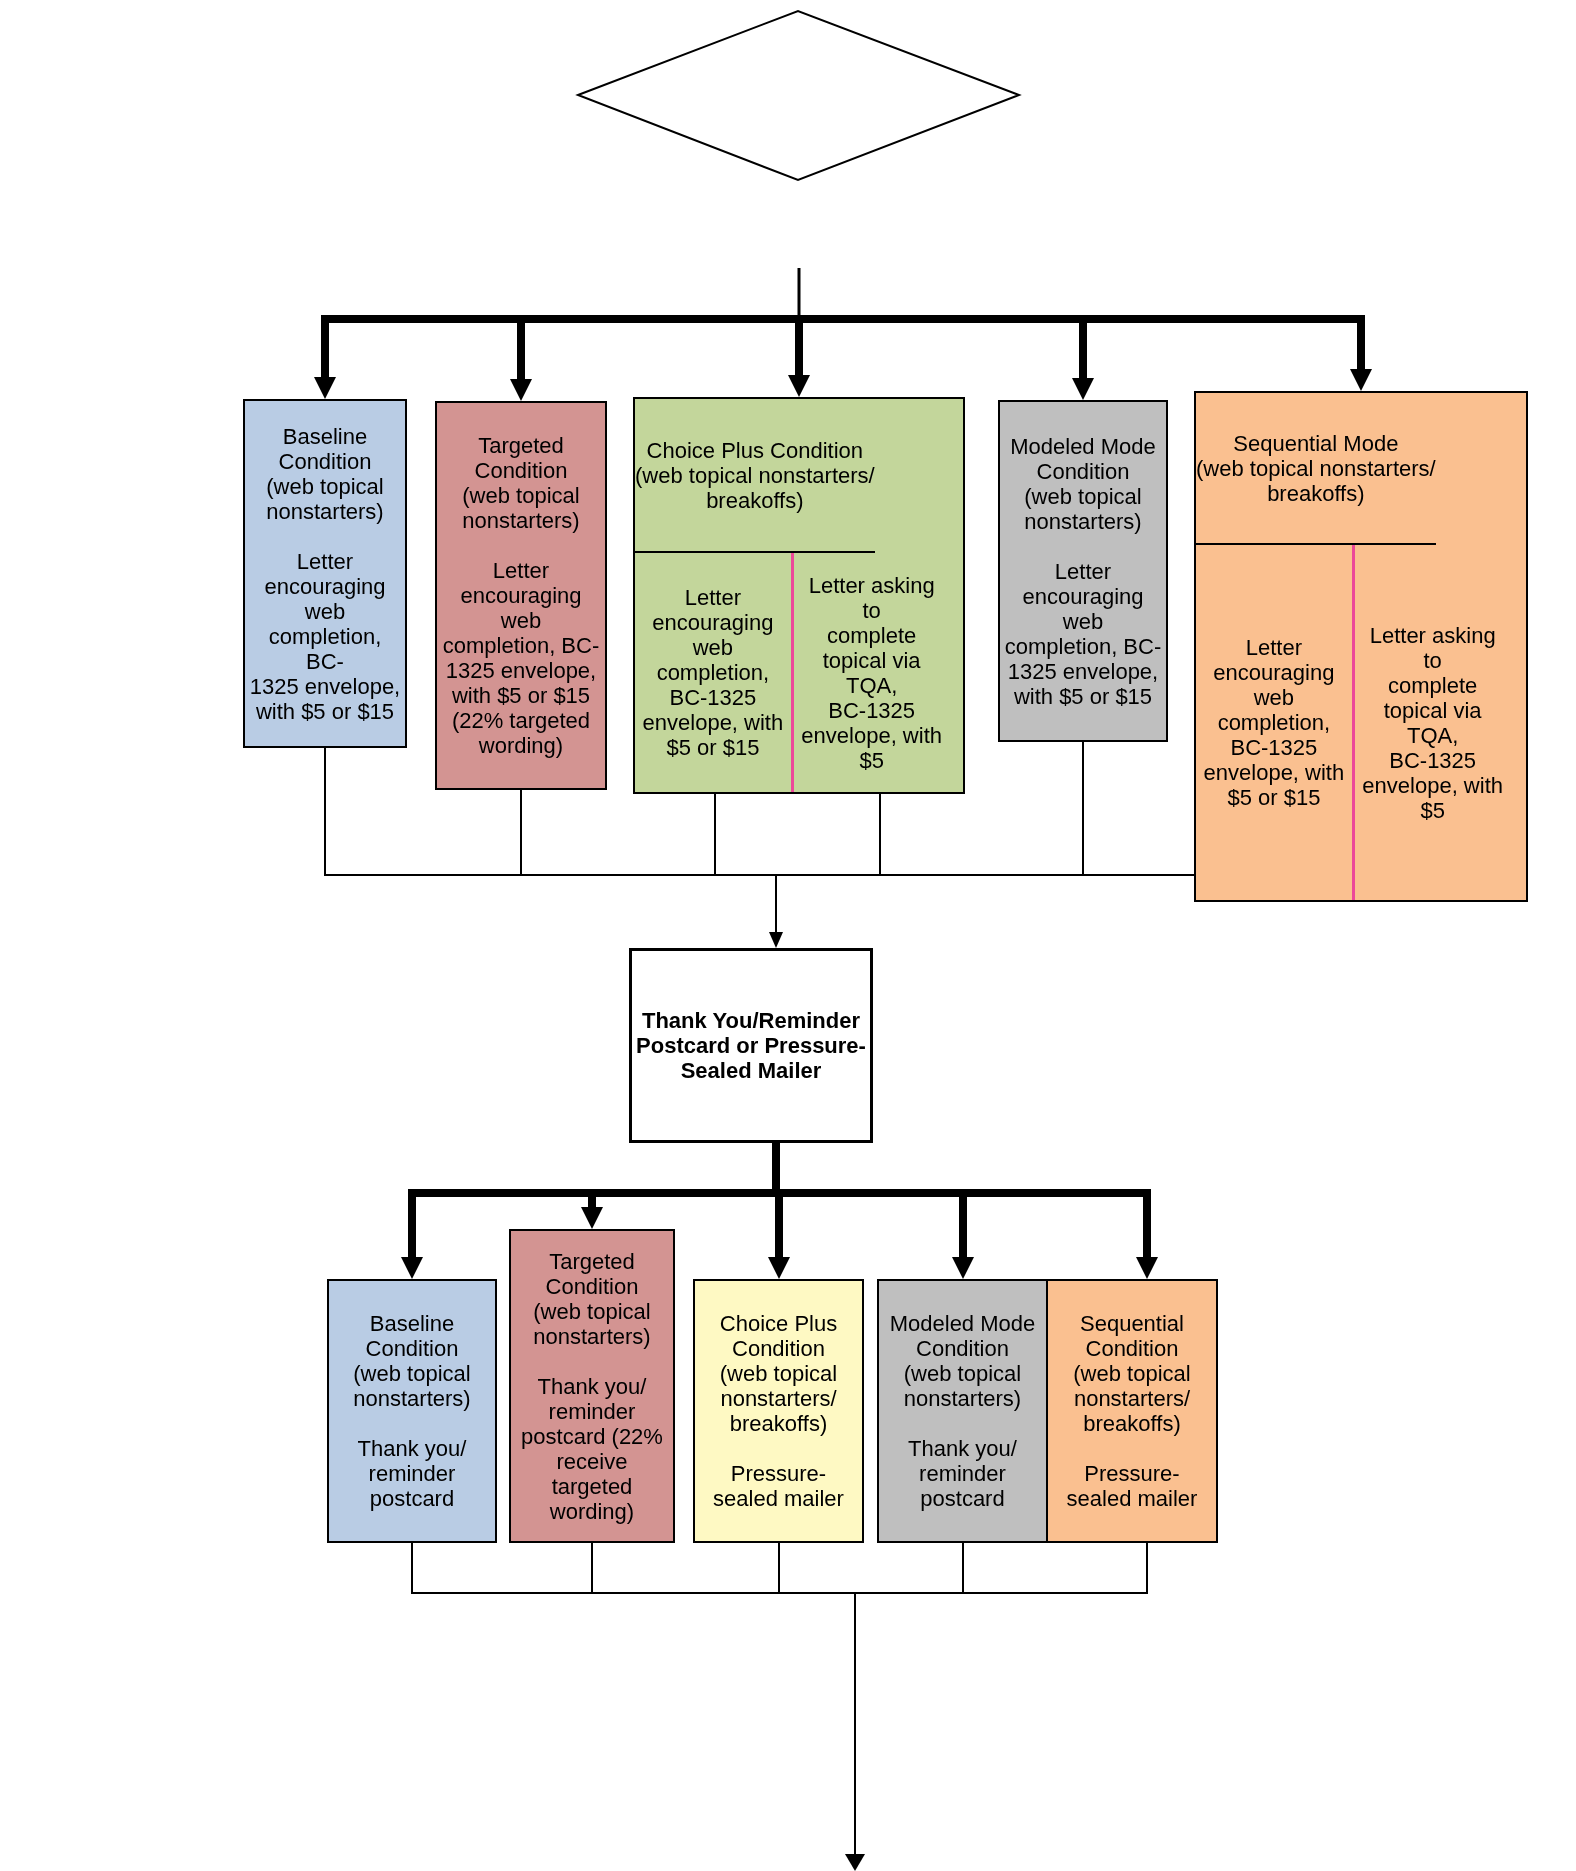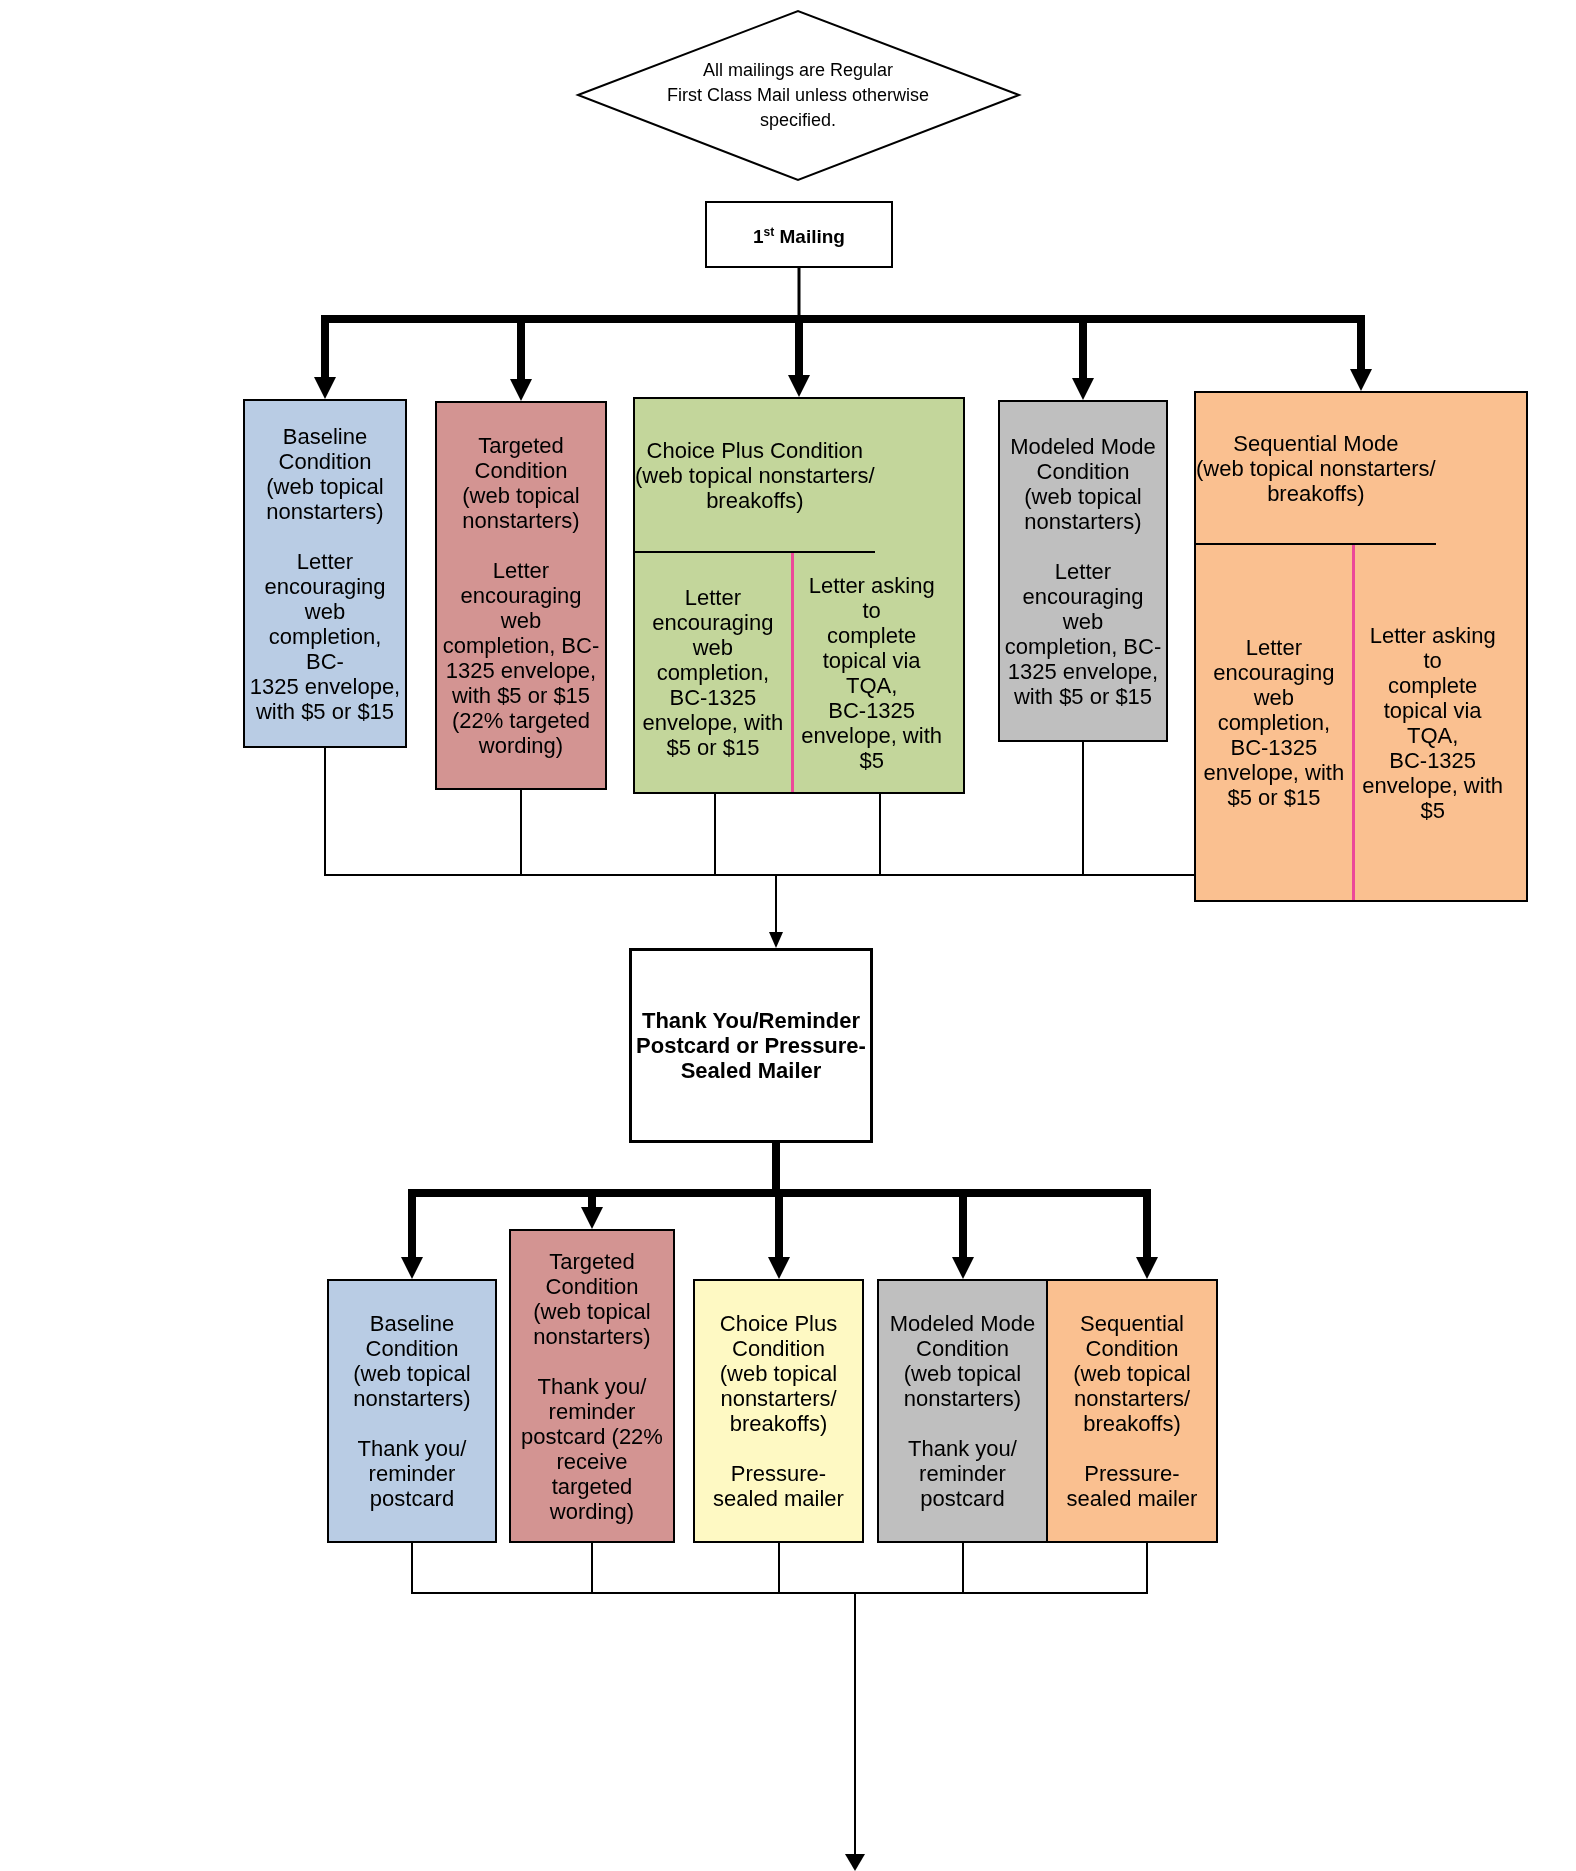--- a/index.html
+++ b/index.html
@@ -104,27 +104,21 @@
       <line x1="592" y1="1543" x2="592" y2="1593"></line>
       <line x1="779" y1="1543" x2="779" y2="1593"></line>
       <line x1="963" y1="1543" x2="963" y2="1593"></line>
       <line x1="1147" y1="1543" x2="1147" y2="1593"></line>
       <line x1="411" y1="1593" x2="1148" y2="1593"></line>
       <line x1="855" y1="1593" x2="855" y2="1855"></line>
       <polygon points="845,1854 865,1854 855,1871" fill="#000" stroke="none"></polygon>
     </g>
   </svg>
 
-  <div class="diamond-text" style="left:638px; top:58px; width:320px;">All mailings are Regular
-First Class Mail unless otherwise
-specified.</div>
-
-  <div class="fc-box plain bold-label mailing1" style="left:705px; top:201px; width:188px; height:67px;">
-    <div><span>1</span><sup>st</sup><span> Mailing</span></div>
-  </div>
+
 
   <div class="fc-box" style="left: 243px; top: 399px; width: 164px; height: 349px; background-color: rgb(185, 204, 228);">
     <div class="fc-title">Baseline
 Condition
 (web topical
 nonstarters)</div>
     <div class="fc-body">Letter
 encouraging
 web
 completion, BC-

